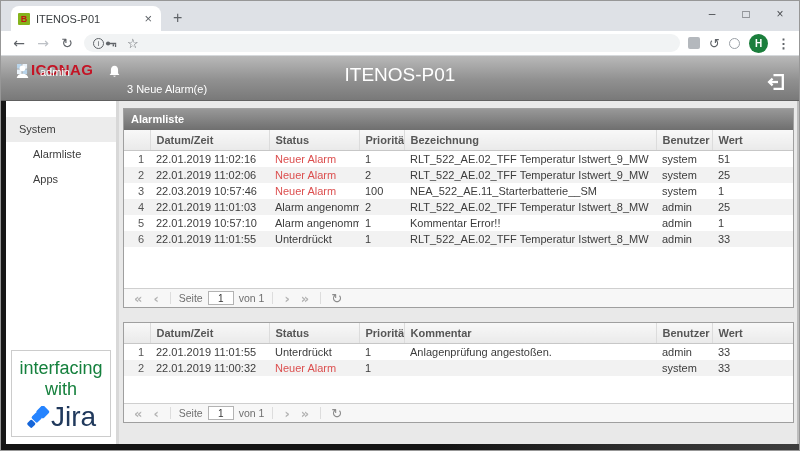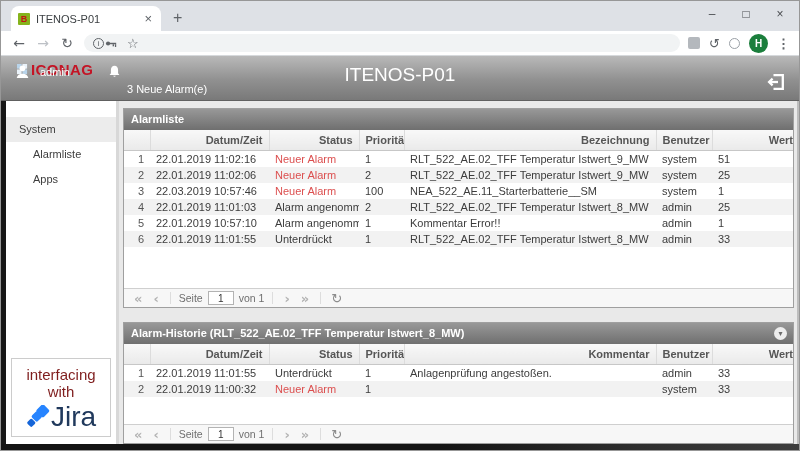--- a/index.html
+++ b/index.html
@@ -41,35 +41,35 @@
   .badge-text { margin-left:6px;margin-top:35px; }
   .logout-btn { position:absolute; right:13px; bottom:8px; width:20px; height:20px; }
 
   
   .app-body { flex:1; display:flex; border-left:5px solid #161616; border-right:2px solid #bdbdbd; background:#e9e9e9; min-height:0; }
   .sidebar { width:113px; background:#fff; border-right:3px solid #d8d8d8; display:flex; flex-direction:column; padding-top:16px; flex:none; }
   .side-item { height:25px; line-height:25px; font-size:11px; color:#3d3d3d; padding-left:13px; }
   .side-item.active { background:#ececec; }
   .side-item.child { padding-left:27px; }
   .jira-box { margin:auto 5px 7px 5px; border:1px solid #ccc; background:#fff; text-align:center; padding:7px 2px 5px; }
-  .jira-tagline { color:#7f1d1d; font-size:15px; margin-bottom:3px; }
-  .jira-brand-row { display:flex; align-items:center; justify-content:center; }
+  .jira-tagline { color:#15803d; font-size:18px; margin-bottom:3px; }
+  .jira-brand-row { display:flex; align-items:flex-end; justify-content:center; }
   .jira-text { color:#20395c; font-size:28px; line-height:1; }
 
   .main { flex:1; padding:7px 3px 0 4px; min-width:0; display:flex; flex-direction:column; }
   .panel { background:#fff; border:1px solid #9f9f9f; }
   .panel + .panel { margin-top:14px; }
   .panel-title { height:21px; background:linear-gradient(180deg,#989898,#6f6f6f); color:#fff; font-size:11px; font-weight:bold; line-height:21px; padding:0 7px; position:relative; white-space:nowrap; overflow:hidden; }
   .collapse-chip { position:absolute; right:6px; top:4px; width:13px; height:13px; border-radius:50%; background:#ededed; color:#6b6b6b; font-size:8px; line-height:13px; text-align:center; font-weight:normal; }
 
   .panel-body1 { height:158px; overflow:hidden; background:#fff; }
   .panel-body2 { height:80px; overflow:hidden; background:#fff; }
 
   table { width:100%; border-collapse:collapse; table-layout:fixed; font-size:11px; }
-  thead th { background:linear-gradient(#f8f8f8,#eaeaea); border-right:1px solid #dcdcdc; border-bottom:1px solid #c7c7c7; color:#565656; font-weight:bold; text-align:right; padding:4px 6px; height:12px; white-space:nowrap; overflow:hidden; }
+  thead th { background:linear-gradient(#f8f8f8,#eaeaea); border-right:1px solid #dcdcdc; border-bottom:1px solid #c7c7c7; color:#565656; font-weight:bold; text-align:left; padding:4px 6px; height:12px; white-space:nowrap; overflow:hidden; }
   thead th:last-child { border-right:none; }
   tbody td { padding:2px 6px; height:12px; color:#3c3c3c; white-space:nowrap; overflow:hidden; }
   tbody tr:nth-child(even) { background:#f2f2f2; }
   .col-num { text-align:right; color:#555; }
   td.col-status.alarm-new { color:#dc4f4f; }
 
   .pager { height:19px; border-top:1px solid #cfcfcf; background:#f7f7f7; display:flex; align-items:center; padding:0 7px; gap:5px; font-size:10.5px; color:#6f6f6f; }
   .pg-btn { color:#b3b3b3; font-size:13px; font-weight:bold; padding:0 3px; line-height:1; font-family:"DejaVu Sans",sans-serif; }
   .pg-sep { width:1px; height:12px; background:#ddd; margin:0 3px; }
   .pg-label { margin:0 0; }
@@ -264,24 +264,20 @@
           <span class="pg-label">von 1</span>
           <span class="pg-sep"></span>
           <span class="pg-btn">›</span>
           <span class="pg-btn">»</span>
           <span class="pg-sep"></span>
           <span class="pg-refresh">↻</span>
         </div>
       </div>
 
       <div class="panel">
-        <div class="panel-title">
-          <span>Alarm-Historie (RLT_522_AE.02_TFF Temperatur Istwert_8_MW)</span>
-          <span class="collapse-chip">▾</span>
-        </div>
         <div class="panel-body2">
           <table>
             <colgroup>
                 <col style="width:26px">
                 <col style="width:119px">
                 <col style="width:90px">
                 <col style="width:45px">
                 <col style="width:252px">
                 <col style="width:56px">
                 <col style="width:87px">

